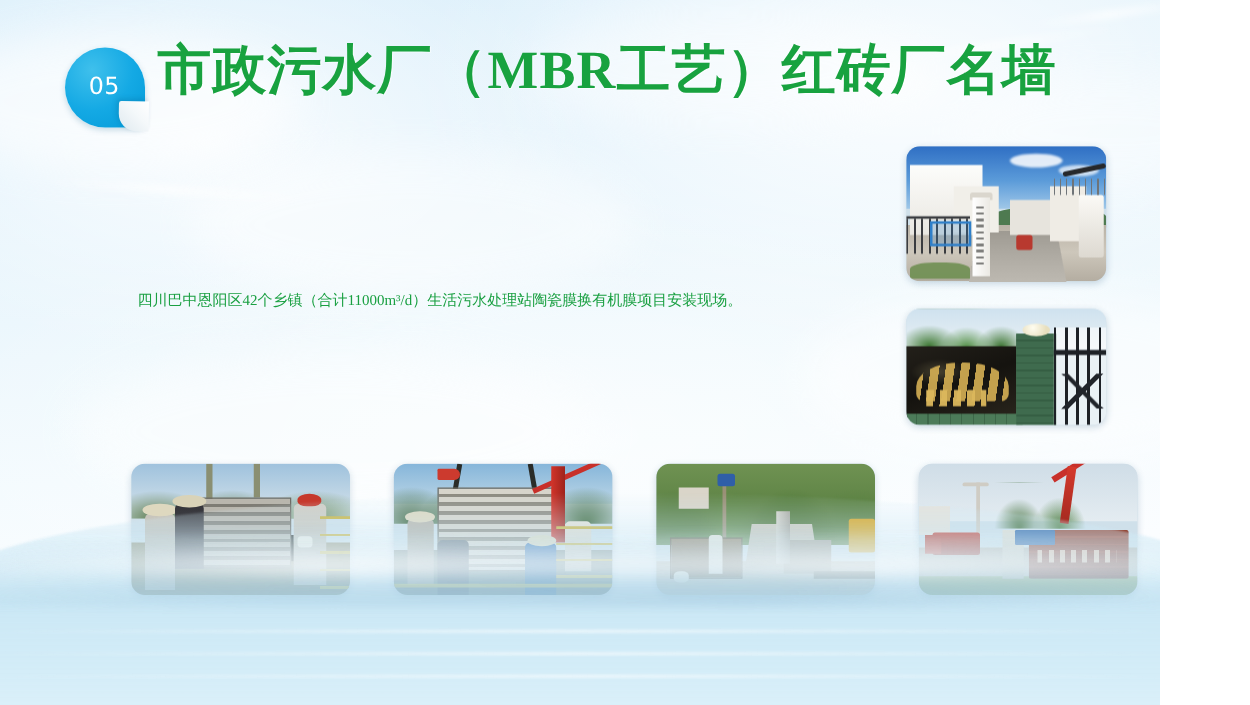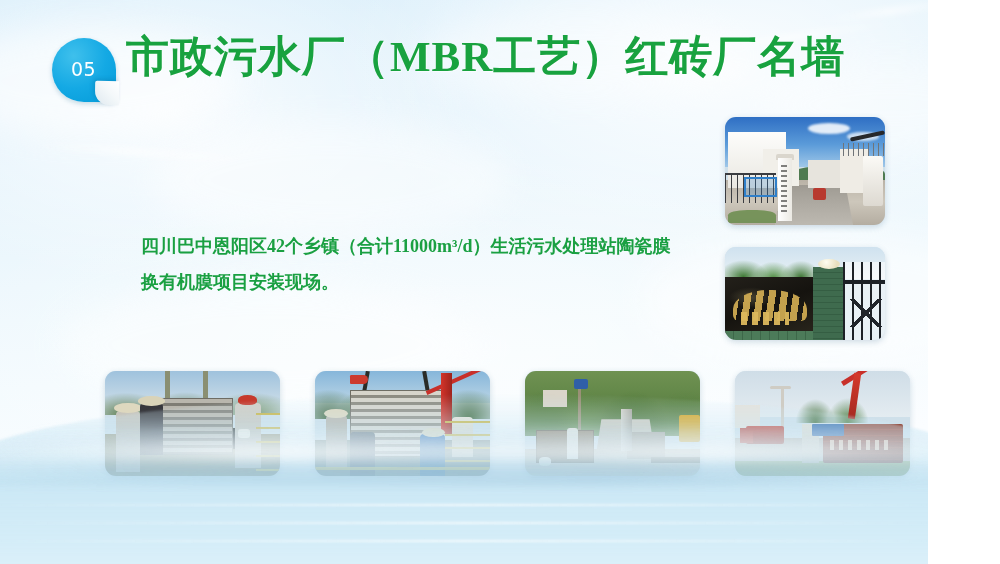--- a/index.html
+++ b/index.html
@@ -138,25 +138,24 @@
     font-family: "Liberation Serif", "DejaVu Serif", serif;
     text-shadow: 1px 1px 0 rgba(255,255,255,.5);
   }
 
   
   .caption {
     position: absolute;
     left: 110px; top: 228px;
     width: 540px;
     color: #1aa042;
-    font-size: 18px;
+    font-size: 12px;
     line-height: 2.0;
-    font-weight: bold;
+    font-weight: normal;
     font-family: "Liberation Serif", "DejaVu Serif", serif;
-    margin-left: 31px;
   }
 
   
   .photo {
     position: absolute;
     border-radius: 11px;
     overflow: hidden;
     background: #cfe0ea;
     box-shadow: 0 2px 6px rgba(30,80,120,.20);
   }

